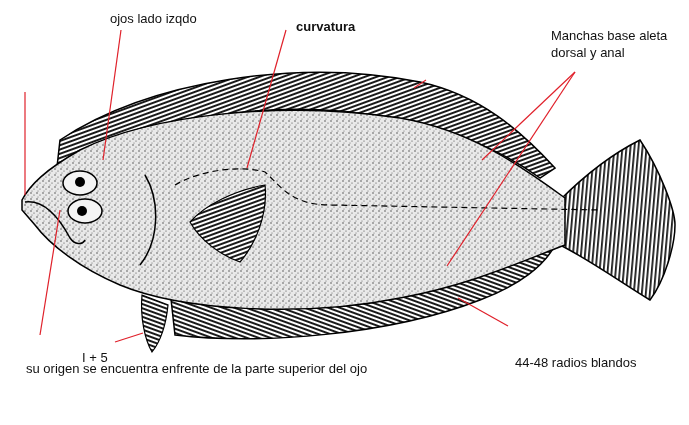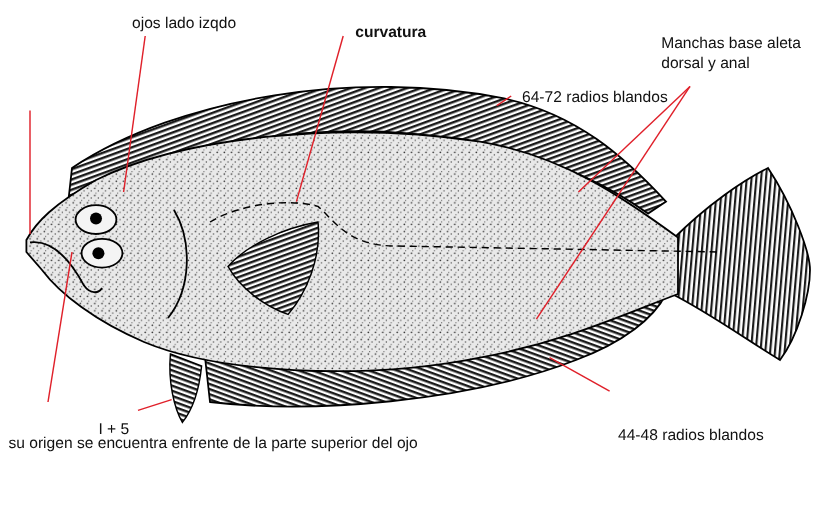--- a/index.html
+++ b/index.html
@@ -67,17 +67,16 @@
       <line x1="458" y1="298" x2="508" y2="326"></line>
       <line x1="115" y1="342" x2="143" y2="333"></line>
       <line x1="60" y1="210" x2="40" y2="335"></line>
     </g>
   </svg>
 
   <div class="label" style="left:110px; top:11px;">ojos lado izqdo</div>
   <div class="label" style="left:296px; top:19px;font-weight:bold;">curvatura</div>
   <div class="label" style="left:551px; top:28px;">Manchas base aleta</div>
   <div class="label" style="left:551px; top:45px;">dorsal y anal</div>
-  <div class="label" style="left:435px; top:73px;">64-72 radios blandos</div>
   <div class="label" style="left:515px; top:318px;margin-top:37px;">44-48 radios blandos</div>
   <div class="label" style="left:82px; top:350px;">I + 5</div>
-  <div class="label" style="left:7px; top:361px;">su origen se encuentra enfrente de la parte superior del ojo</div>
+  <div class="label" style="left:26px; top:361px;">su origen se encuentra enfrente de la parte superior del ojo</div>
 </div>
 
 </body></html>

